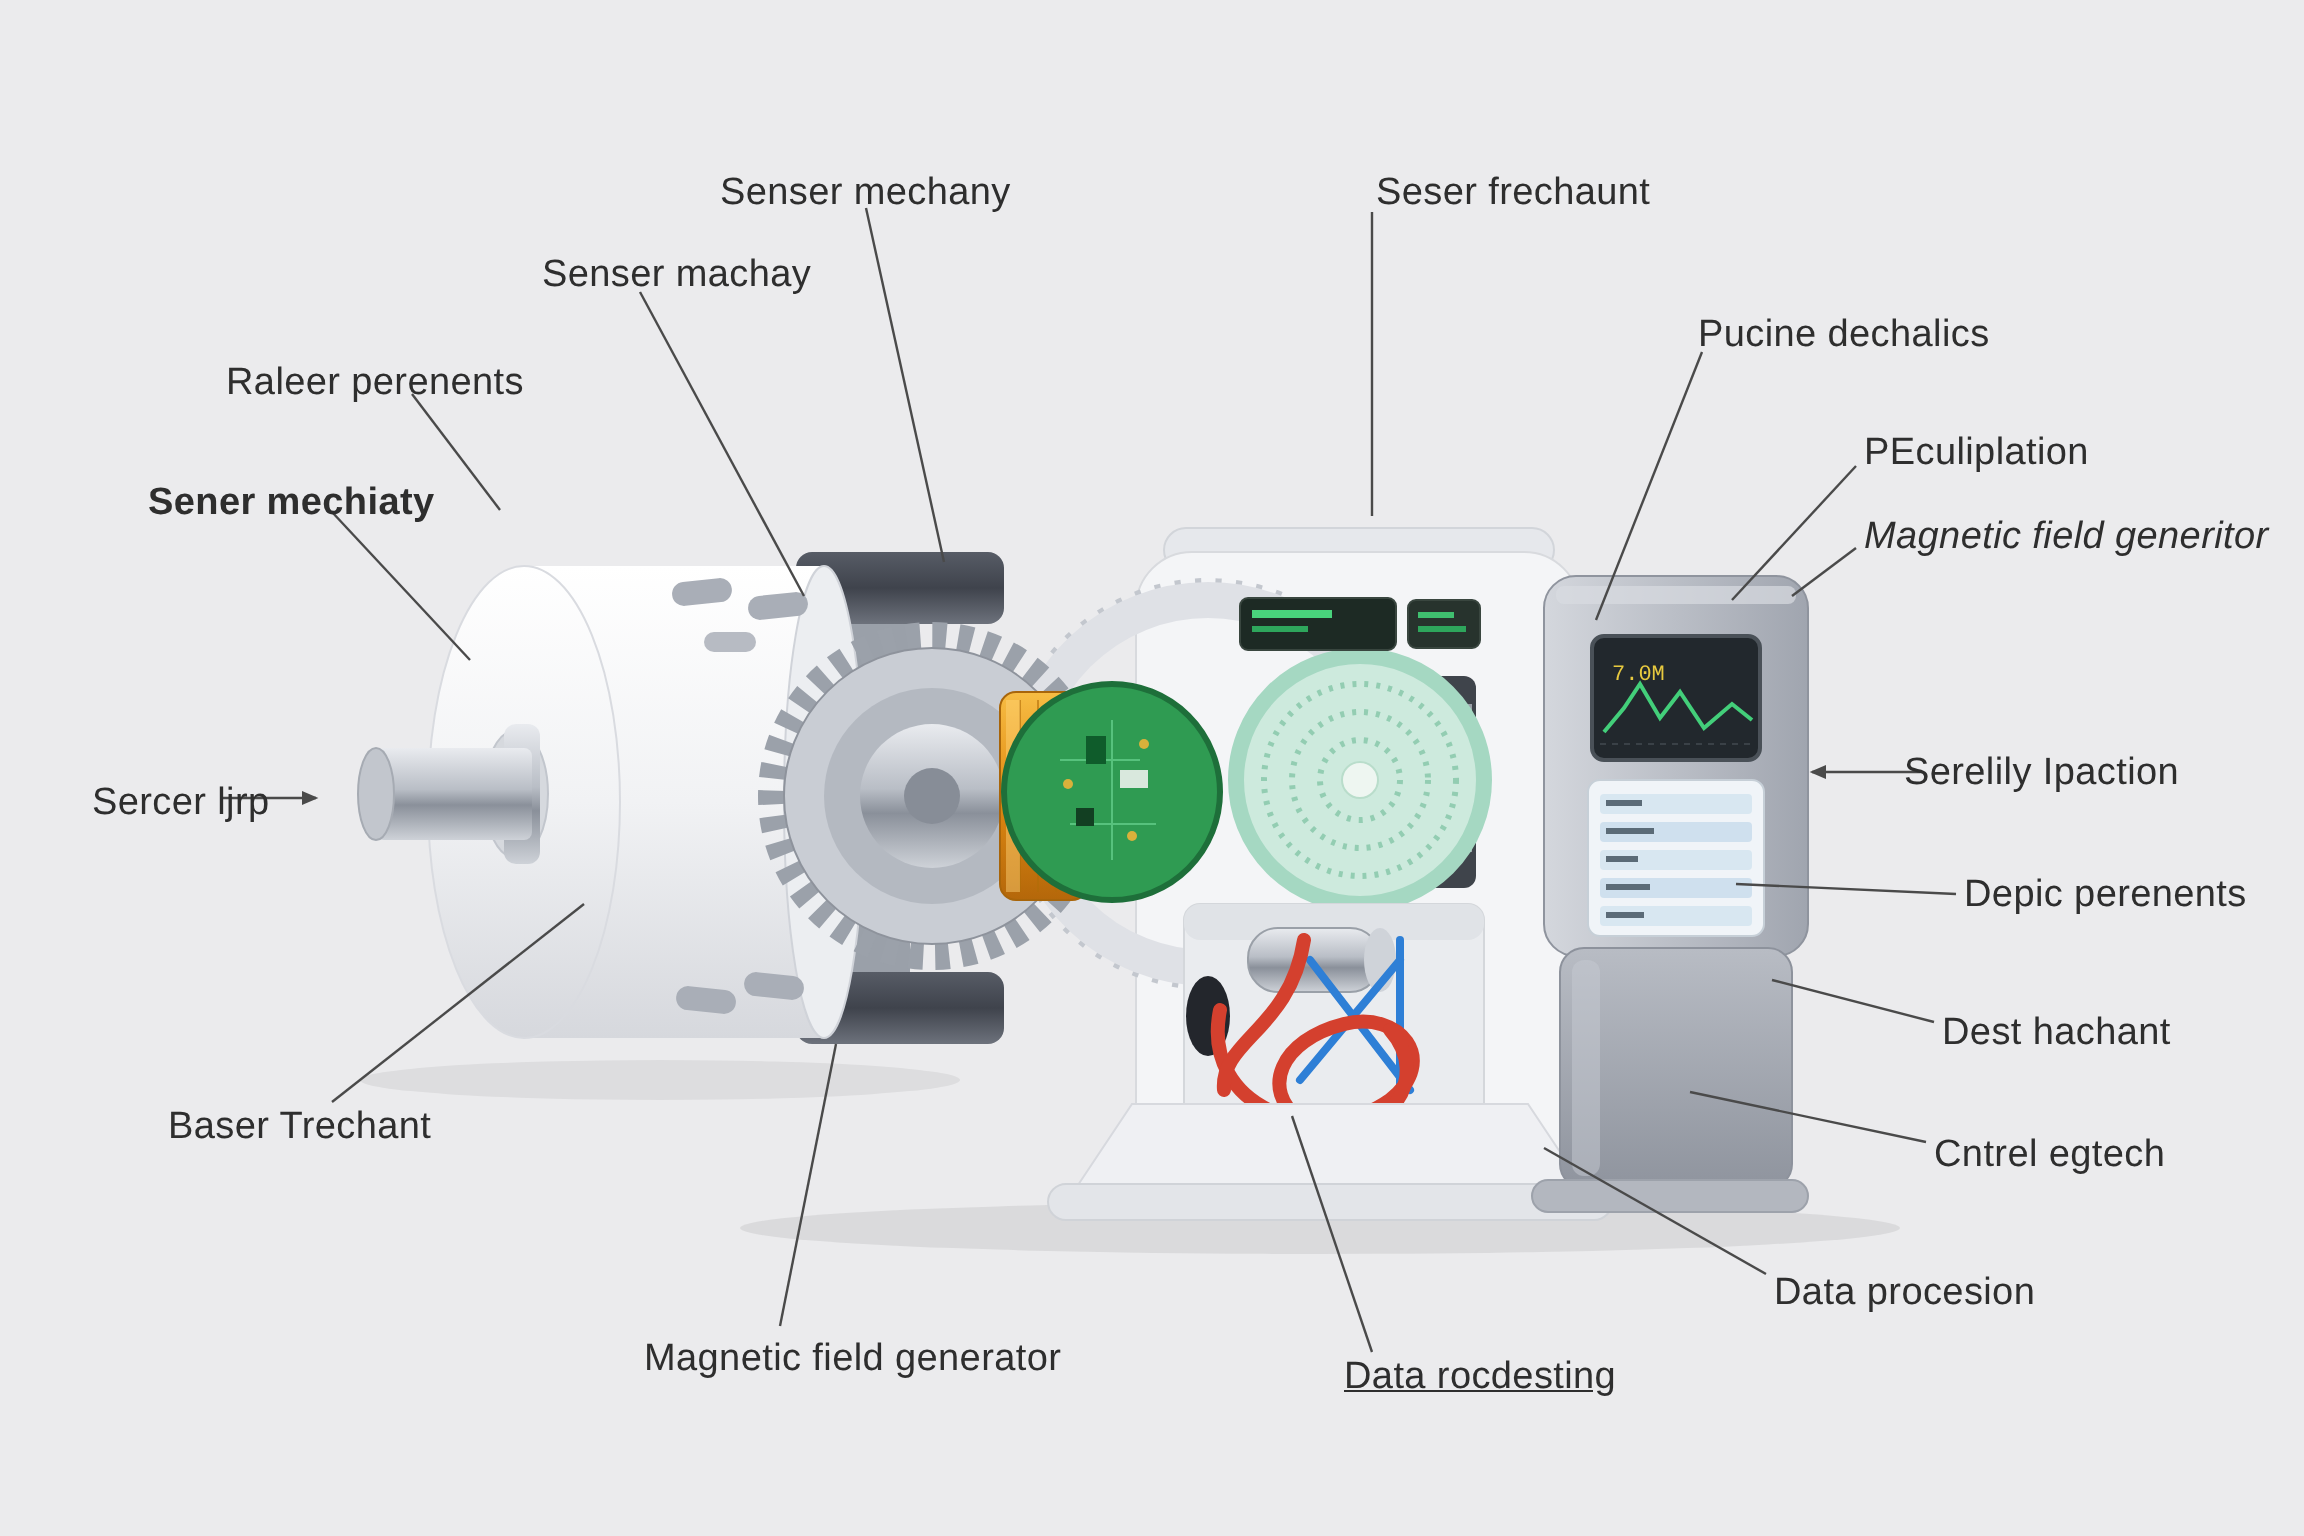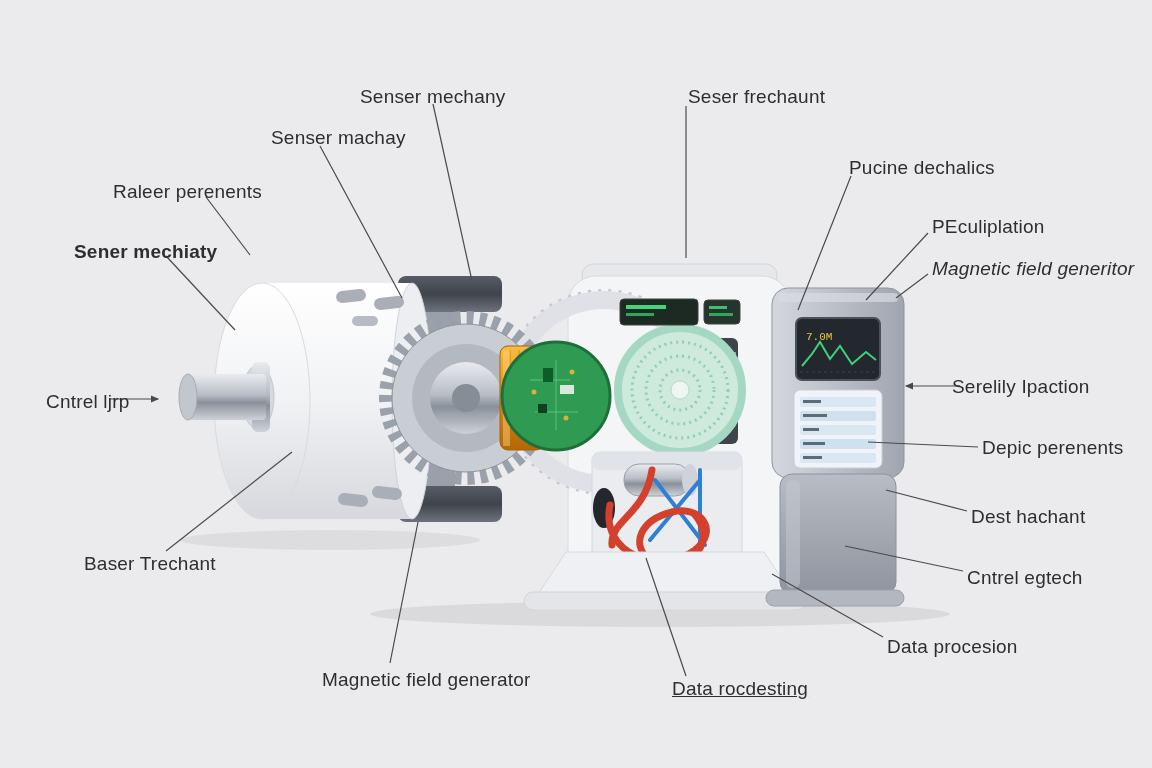--- a/index.html
+++ b/index.html
@@ -219,21 +219,21 @@
       <line x1="963" y1="571" x2="845" y2="546"></line>
       <line x1="883" y1="637" x2="772" y2="574"></line>
       <line x1="686" y1="676" x2="646" y2="558"></line>
     </g>
   </svg>
 
   <div class="callout" style="left:360px; top:86px;">Senser mechany</div>
   <div class="callout" style="left:246px; top:127px;margin-left:25px;">Senser machay</div>
   <div class="callout" style="left:113px; top:181px;">Raleer perenents</div>
   <div class="callout" style="left:74px;  top:241px;font-weight:bold;">Sener mechiaty</div>
-  <div class="callout" style="left:46px;  top:391px;">Cntrel ljrp</div>
+  <div class="callout" style="left:46px;  top:391px;">Sercer ljrp</div>
   <div class="callout" style="left:84px;  top:553px;">Baser Trechant</div>
   <div class="callout" style="left:322px; top:669px;">Magnetic field generator</div>
   <div class="callout" style="left:688px; top:86px;">Seser frechaunt</div>
   <div class="callout" style="left:849px; top:157px;">Pucine dechalics</div>
   <div class="callout" style="left:932px; top:216px;">PEculiplation</div>
   <div class="callout" style="left:932px; top:258px;font-style:italic;">Magnetic field generitor</div>
   <div class="callout" style="left:952px; top:376px;">Serelily Ipaction</div>
   <div class="callout" style="left:982px; top:437px;">Depic perenents</div>
   <div class="callout" style="left:971px; top:506px;">Dest hachant</div>
   <div class="callout" style="left:967px; top:567px;">Cntrel egtech</div>

